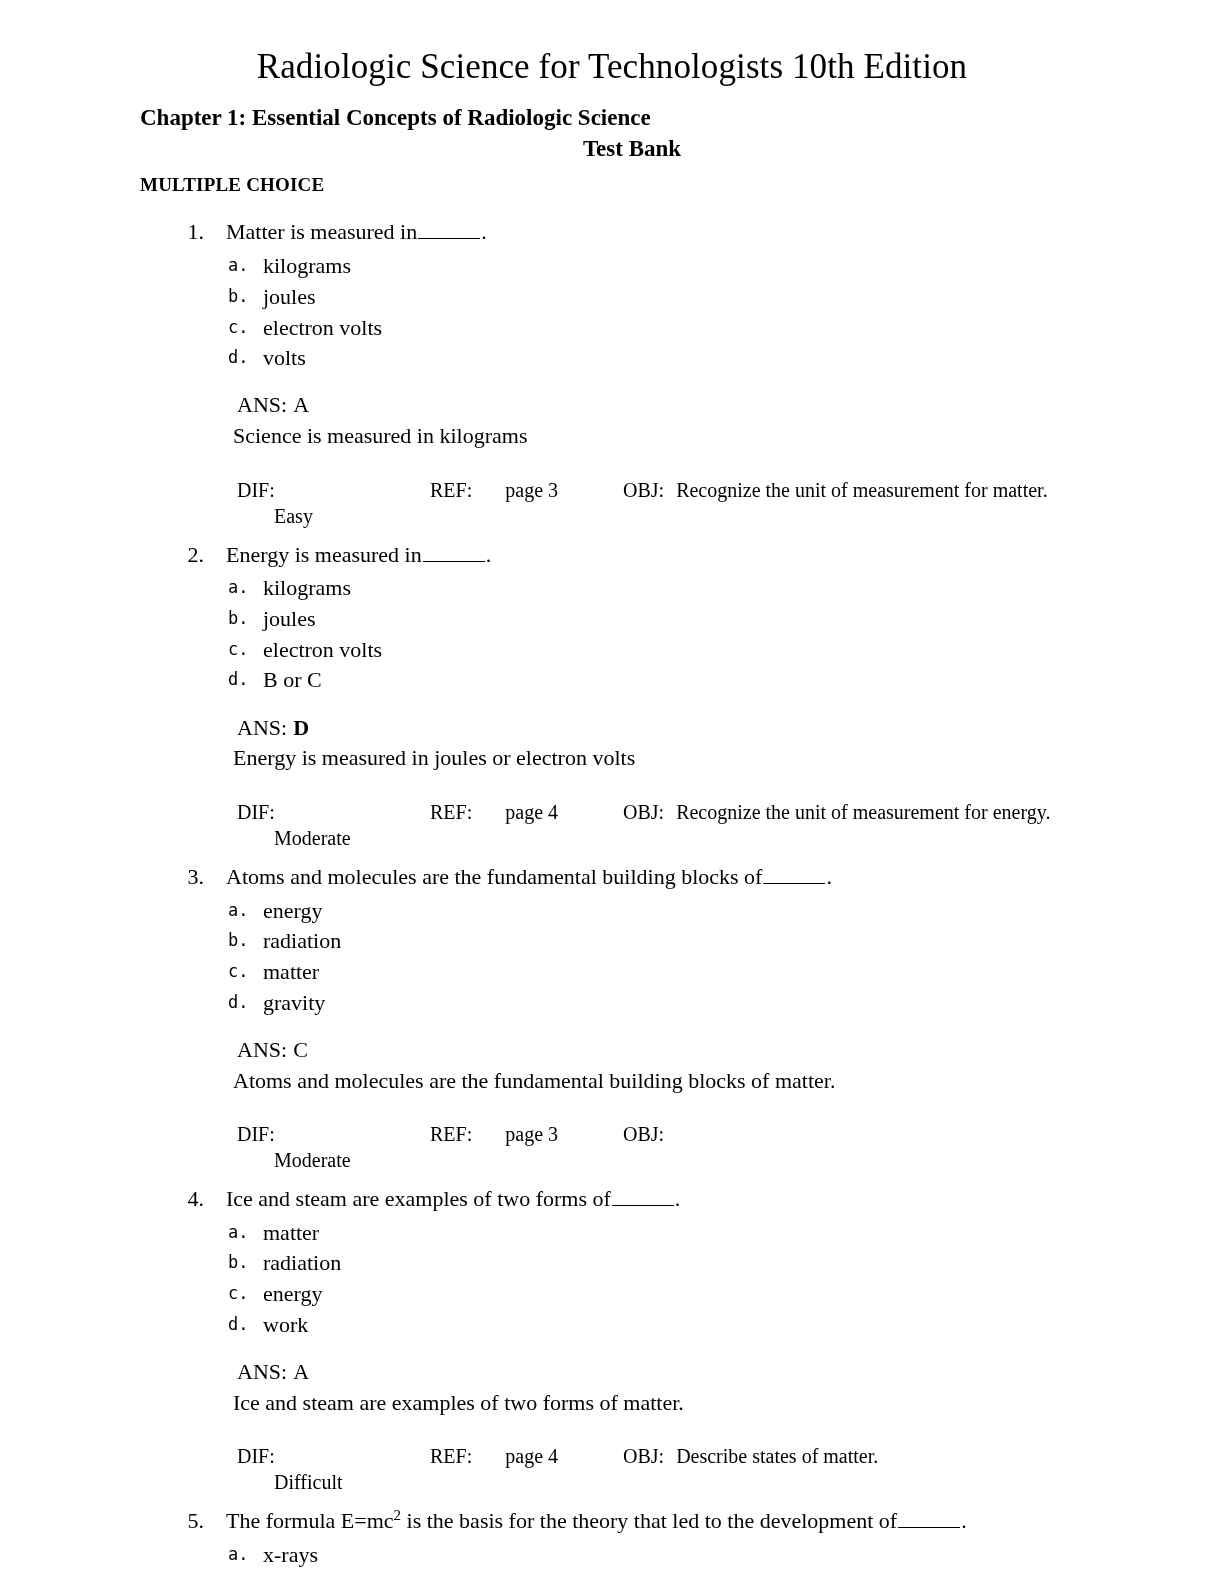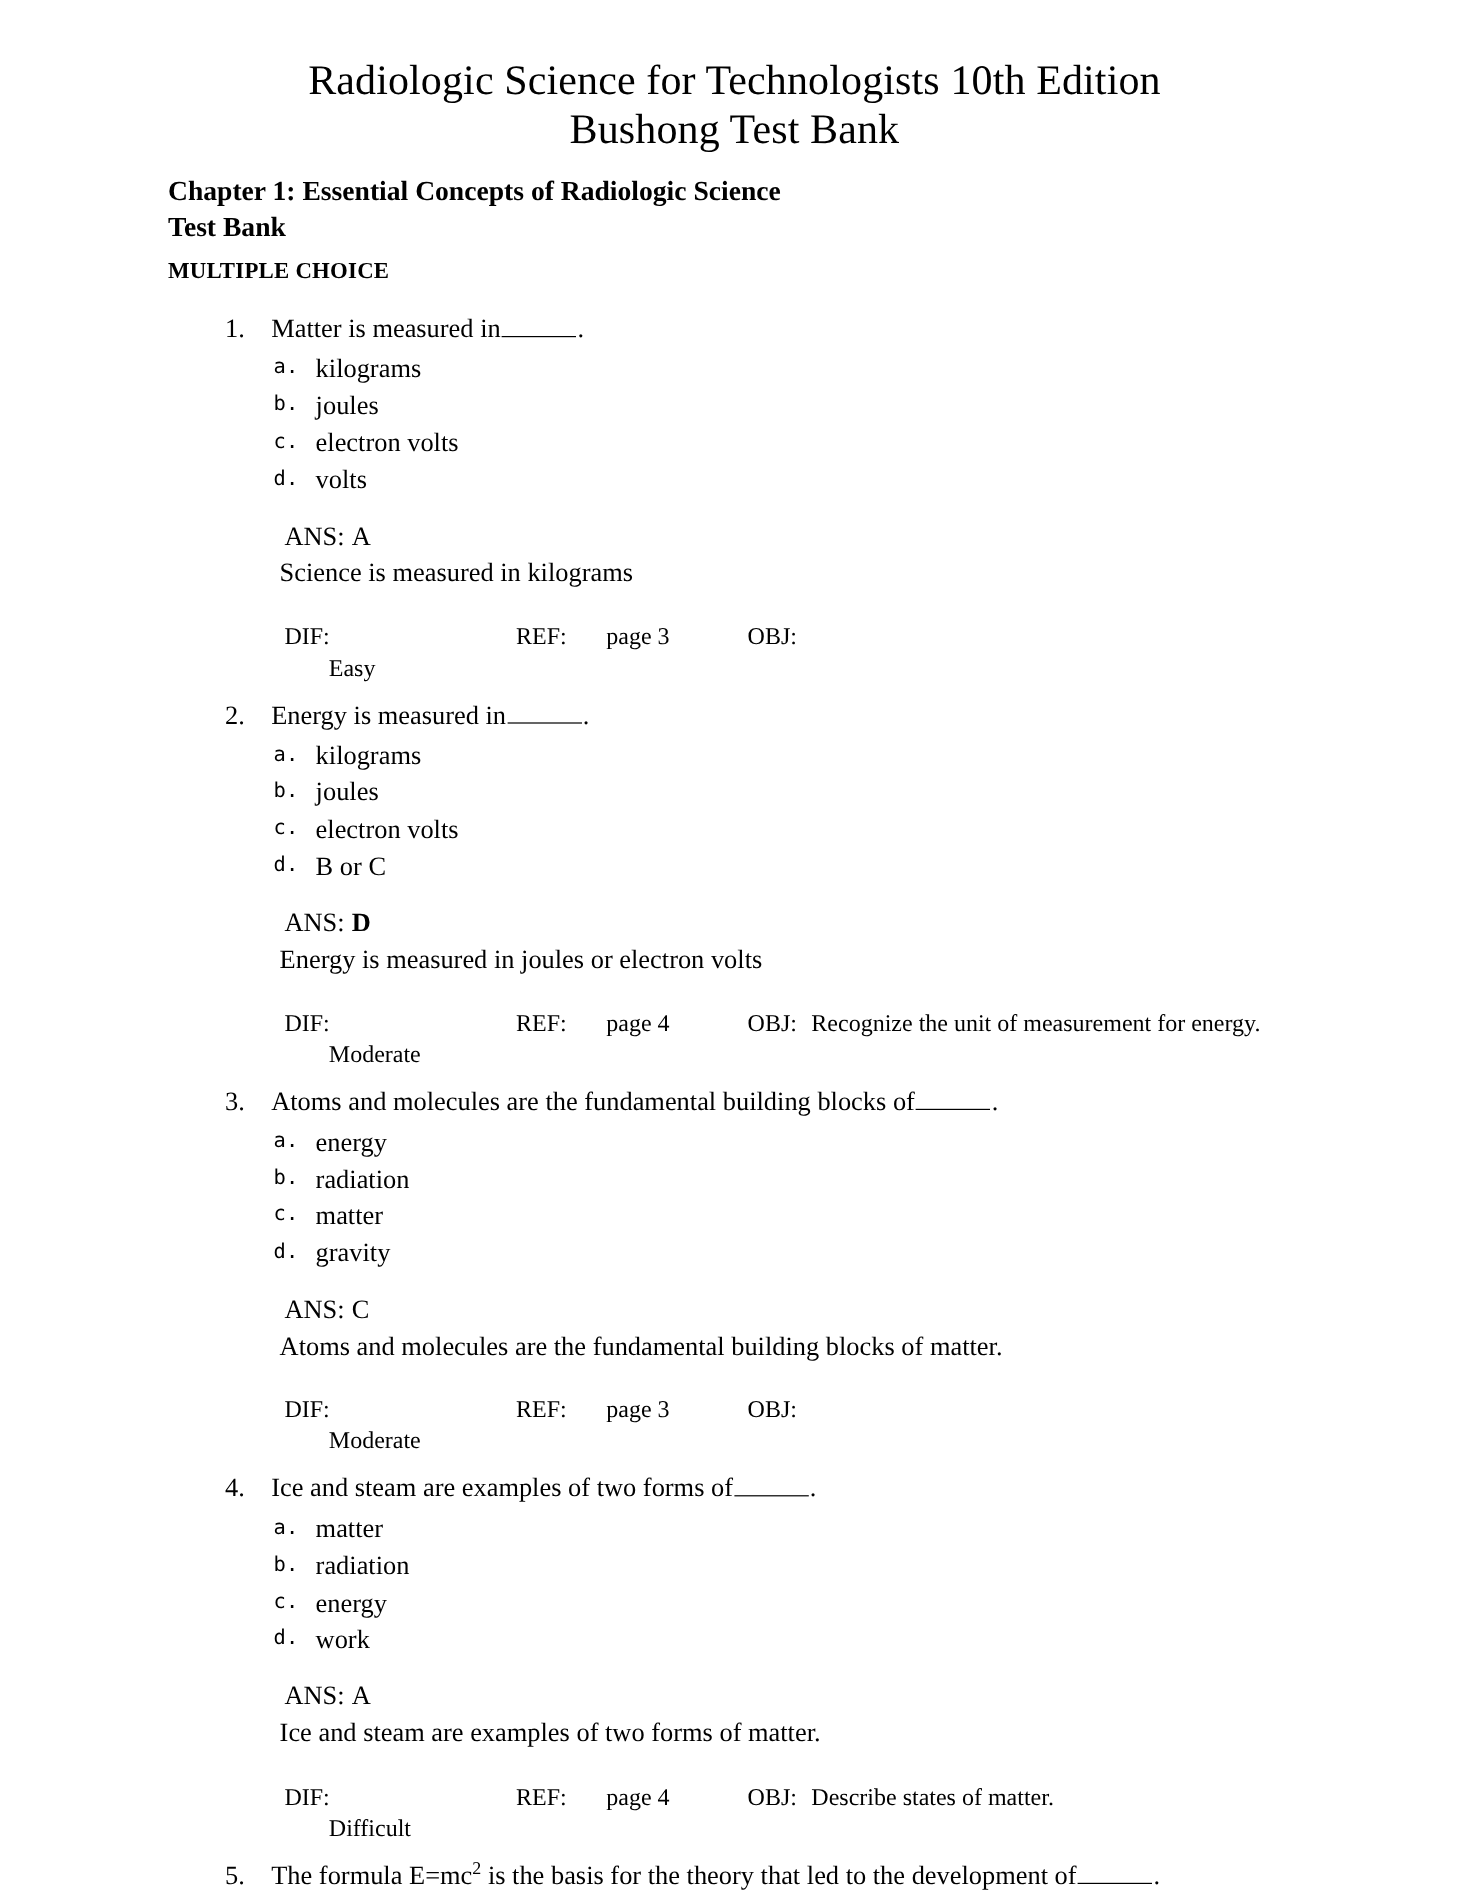--- a/index.html
+++ b/index.html
@@ -35,20 +35,21 @@
     font-weight: bold;
     font-size: 23px;
     margin: 16px 0 0 40px;
     line-height: 1.33;
   }
   .subtitle-line {
     font-weight: bold;
     font-size: 23px;
     margin: 0 0 0 40px;
     line-height: 1.33;
+    text-align: center;
   }
   .section-label {
     font-weight: bold;
     font-size: 19px;
     margin: 10px 0 0 40px;
     letter-spacing: 0.2px;
   }
   .questions {
     margin-top: 22px;
   }
@@ -159,21 +160,20 @@
     padding-left: 12px;
   }
 </style>
 </head>
 <body>
 
 <div class="page">
 
   <h1 class="doc-title">
     <span>Radiologic Science for Technologists 10th Edition</span>
-    <span class="line2">Bushong Test Bank</span>
   </h1>
 
   <div class="chapter-line">Chapter 1: Essential Concepts of Radiologic Science</div>
   <div class="subtitle-line">Test Bank</div>
   <div class="section-label">MULTIPLE CHOICE</div>
 
   <div class="questions">
 
     <div class="question-block">
       <div class="q-line">
@@ -204,20 +204,21 @@
         <span class="meta-dif">
             <span class="meta-dif-label">DIF:</span>
             <span class="meta-dif-value">Easy</span>
           </span>
         <span class="meta-ref">
             <span class="meta-ref-label">REF:</span>
             <span class="meta-ref-value">page 3</span>
           </span>
         <span class="meta-obj">
             <span class="meta-obj-label">OBJ:</span>
+            <span class="meta-obj-value">Recognize the unit of measurement for matter.</span>
           </span>
       </div>
     </div>
 
     <div class="question-block">
       <div class="q-line">
         <span class="q-num">2.</span>
         <span class="q-text"><span>Energy is measured in</span><span class="blank"></span><span>.</span></span>
       </div>
       <ul class="choices">

